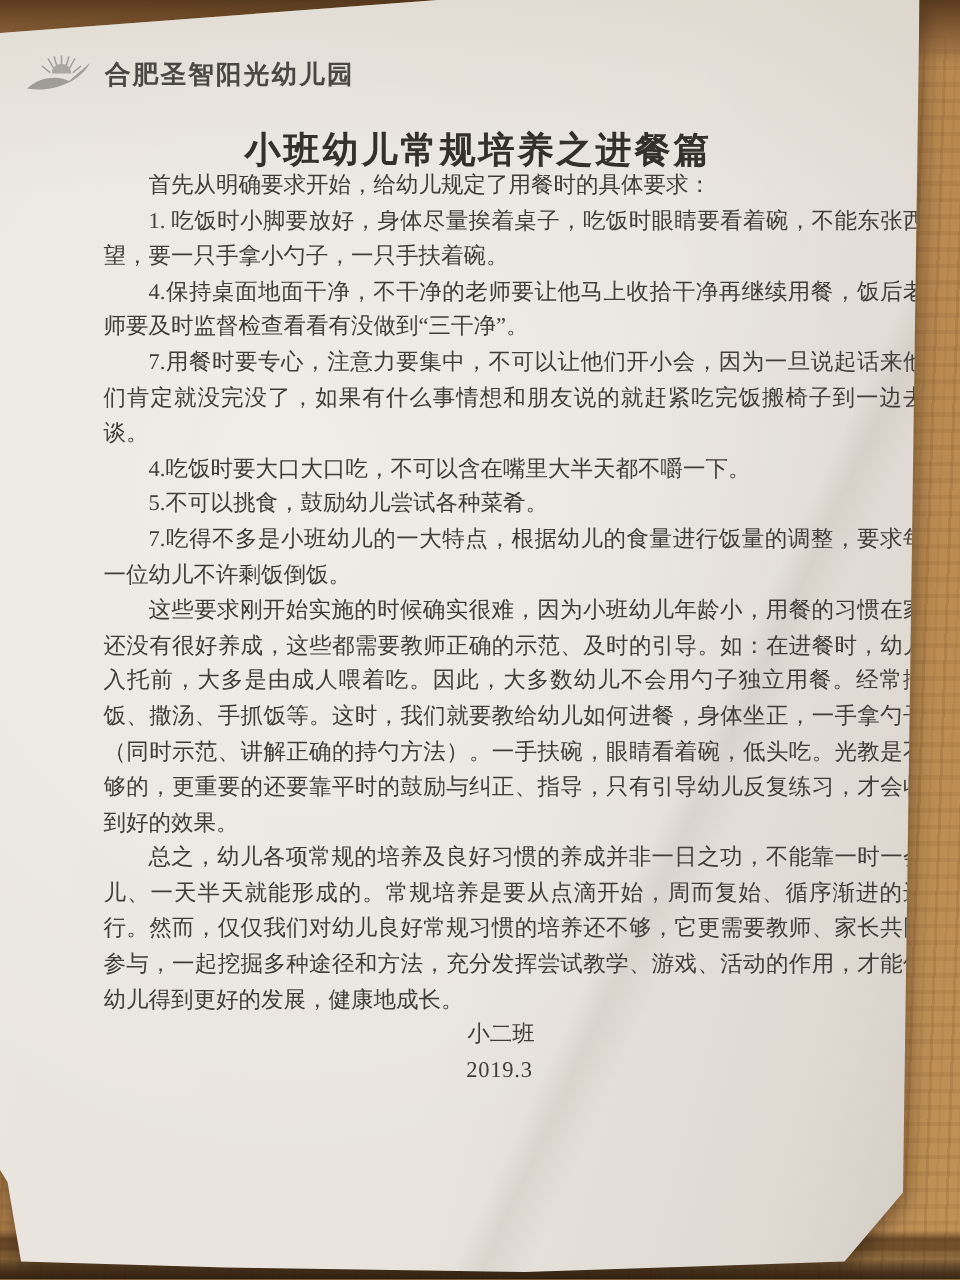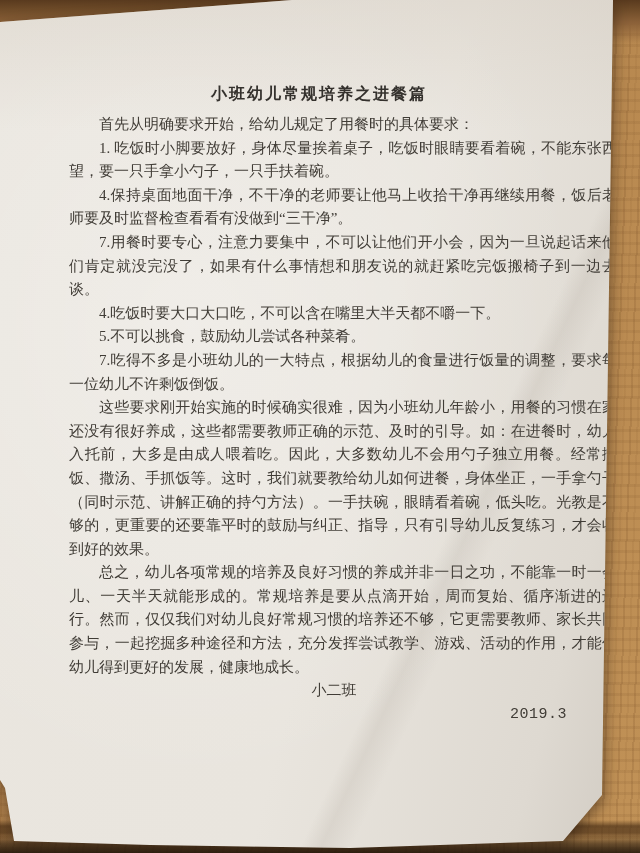--- a/index.html
+++ b/index.html
@@ -35,44 +35,60 @@
   }
   .header{
     position:absolute;left:16px;top:32px;
     display:flex;align-items:center;gap:8px;
   }
   .school-name{
     font-size:17px;font-weight:bold;color:#4b4742;letter-spacing:1.5px;
   }
   .doc-title{
     position:absolute;top:84px;left:45px;width:548px;margin:0;
-    text-align:center;font-size:16px;font-weight:700;color:#34312d;
+    text-align:center;font-size:24px;font-weight:700;color:#34312d;
     letter-spacing:2px;
     font-family:"Liberation Sans","DejaVu Sans",sans-serif;
   }
   .body-text{
     position:absolute;top:113px;left:45px;width:548px;
     font-size:15px;line-height:23.6px;color:#403c36;text-align:justify;margin-left:24px;
   }
   .body-text p{margin:0;text-indent:2em;}
   .sign-line{
     margin-top:1px;text-align:center;padding-right:48px;text-indent:0;
   }
   .date-line{
-    margin-top:1px;text-align:right;padding-right:50px;text-indent:0;letter-spacing:0.5px;font-family:Liberation Mono, monospace;
+    margin-top:1px;text-align:center;padding-right:50px;text-indent:0;letter-spacing:0.5px;
   }
 </style>
 </head>
 <body>
 
 <div class="wood"></div>
 
 <div class="paper-wrap">
   <div class="paper">
 
+    <div class="header">
+      <svg width="46" height="34" viewBox="0 0 46 34">
+        <g stroke="#98958e" stroke-width="1" opacity="0.9">
+          <line x1="25" y1="13" x2="25" y2="5"></line>
+          <line x1="20" y1="14" x2="16" y2="7"></line>
+          <line x1="30" y1="14" x2="34" y2="7"></line>
+          <line x1="17.5" y1="16.5" x2="12" y2="12"></line>
+          <line x1="32.5" y1="16.5" x2="38" y2="12"></line>
+          <line x1="22.3" y1="13.3" x2="20" y2="5.6"></line>
+          <line x1="27.7" y1="13.3" x2="30" y2="5.6"></line>
+        </g>
+        <path d="M18.5 17 A6.5 6.5 0 0 1 31.5 17 Z" fill="#aba89f"></path>
+        <path d="M2 27 C12 18 24 19 30 22 L44 10 C37 23 18 30 2 27 Z" fill="#93918b" opacity="0.85"></path>
+      </svg>
+      <span class="school-name">合肥圣智阳光幼儿园</span>
+    </div>
 
     <h1 class="doc-title">小班幼儿常规培养之进餐篇</h1>
 
     <div class="body-text">
       <p>首先从明确要求开始，给幼儿规定了用餐时的具体要求：</p>
       <p>1. 吃饭时小脚要放好，身体尽量挨着桌子，吃饭时眼睛要看着碗，不能东张西望，要一只手拿小勺子，一只手扶着碗。</p>
       <p>4.保持桌面地面干净，不干净的老师要让他马上收拾干净再继续用餐，饭后老师要及时监督检查看看有没做到“三干净”。</p>
       <p>7.用餐时要专心，注意力要集中，不可以让他们开小会，因为一旦说起话来他们肯定就没完没了，如果有什么事情想和朋友说的就赶紧吃完饭搬椅子到一边去谈。</p>
       <p>4.吃饭时要大口大口吃，不可以含在嘴里大半天都不嚼一下。</p>
       <p>5.不可以挑食，鼓励幼儿尝试各种菜肴。</p>

